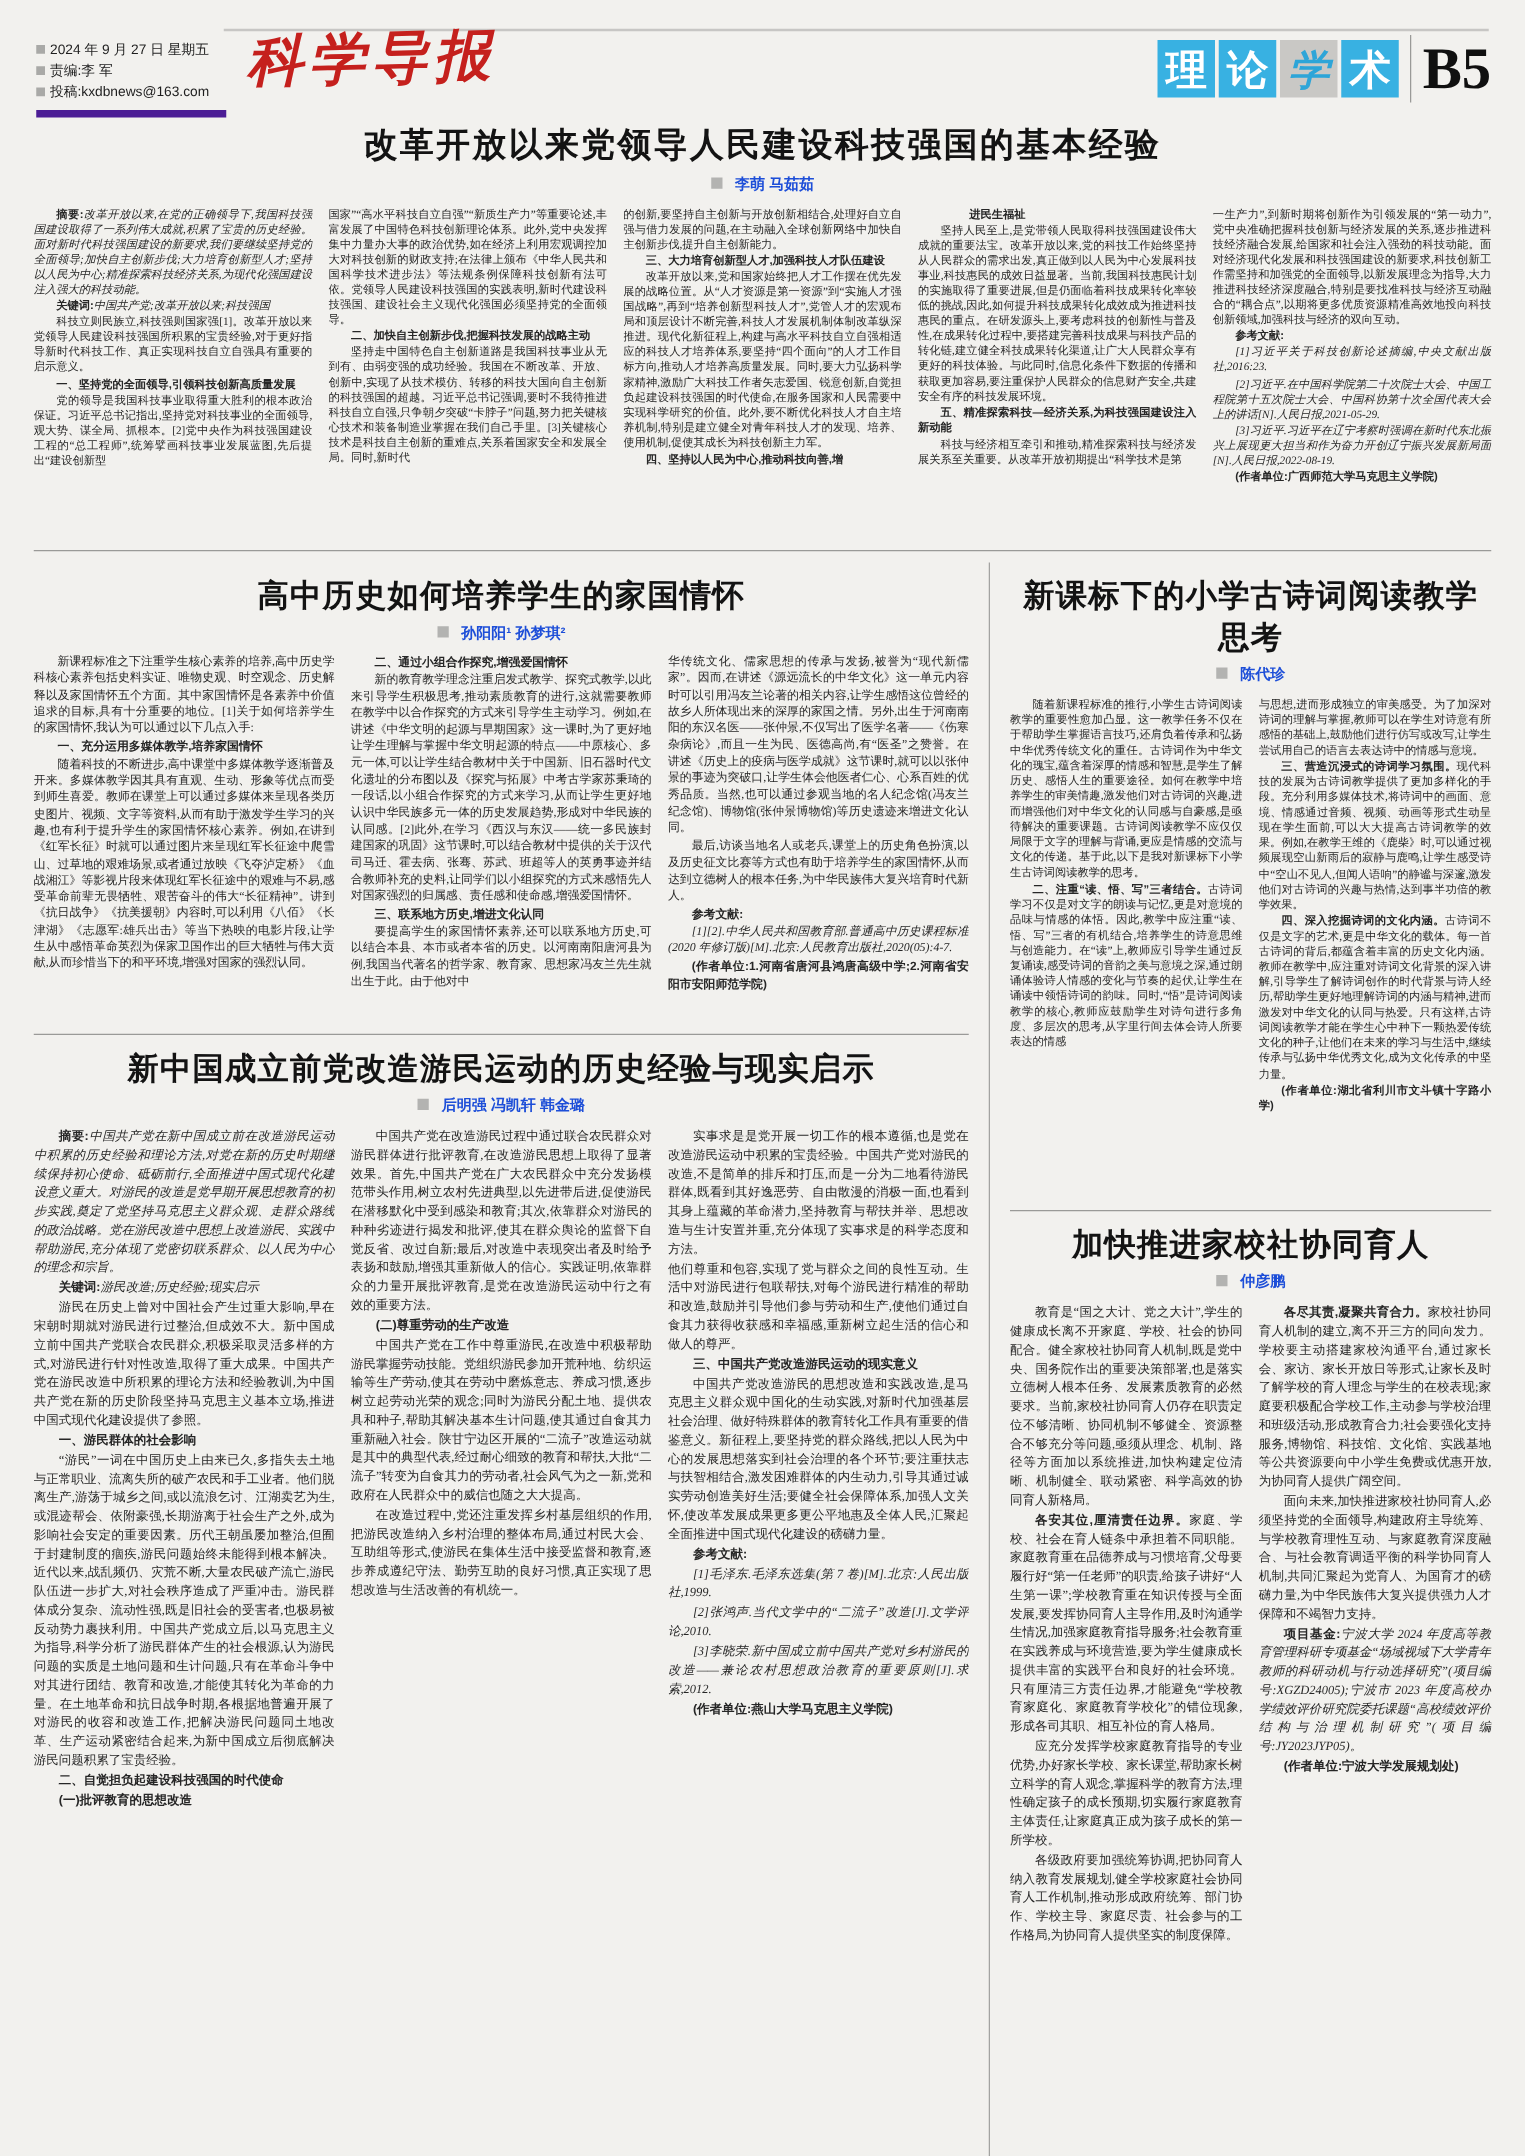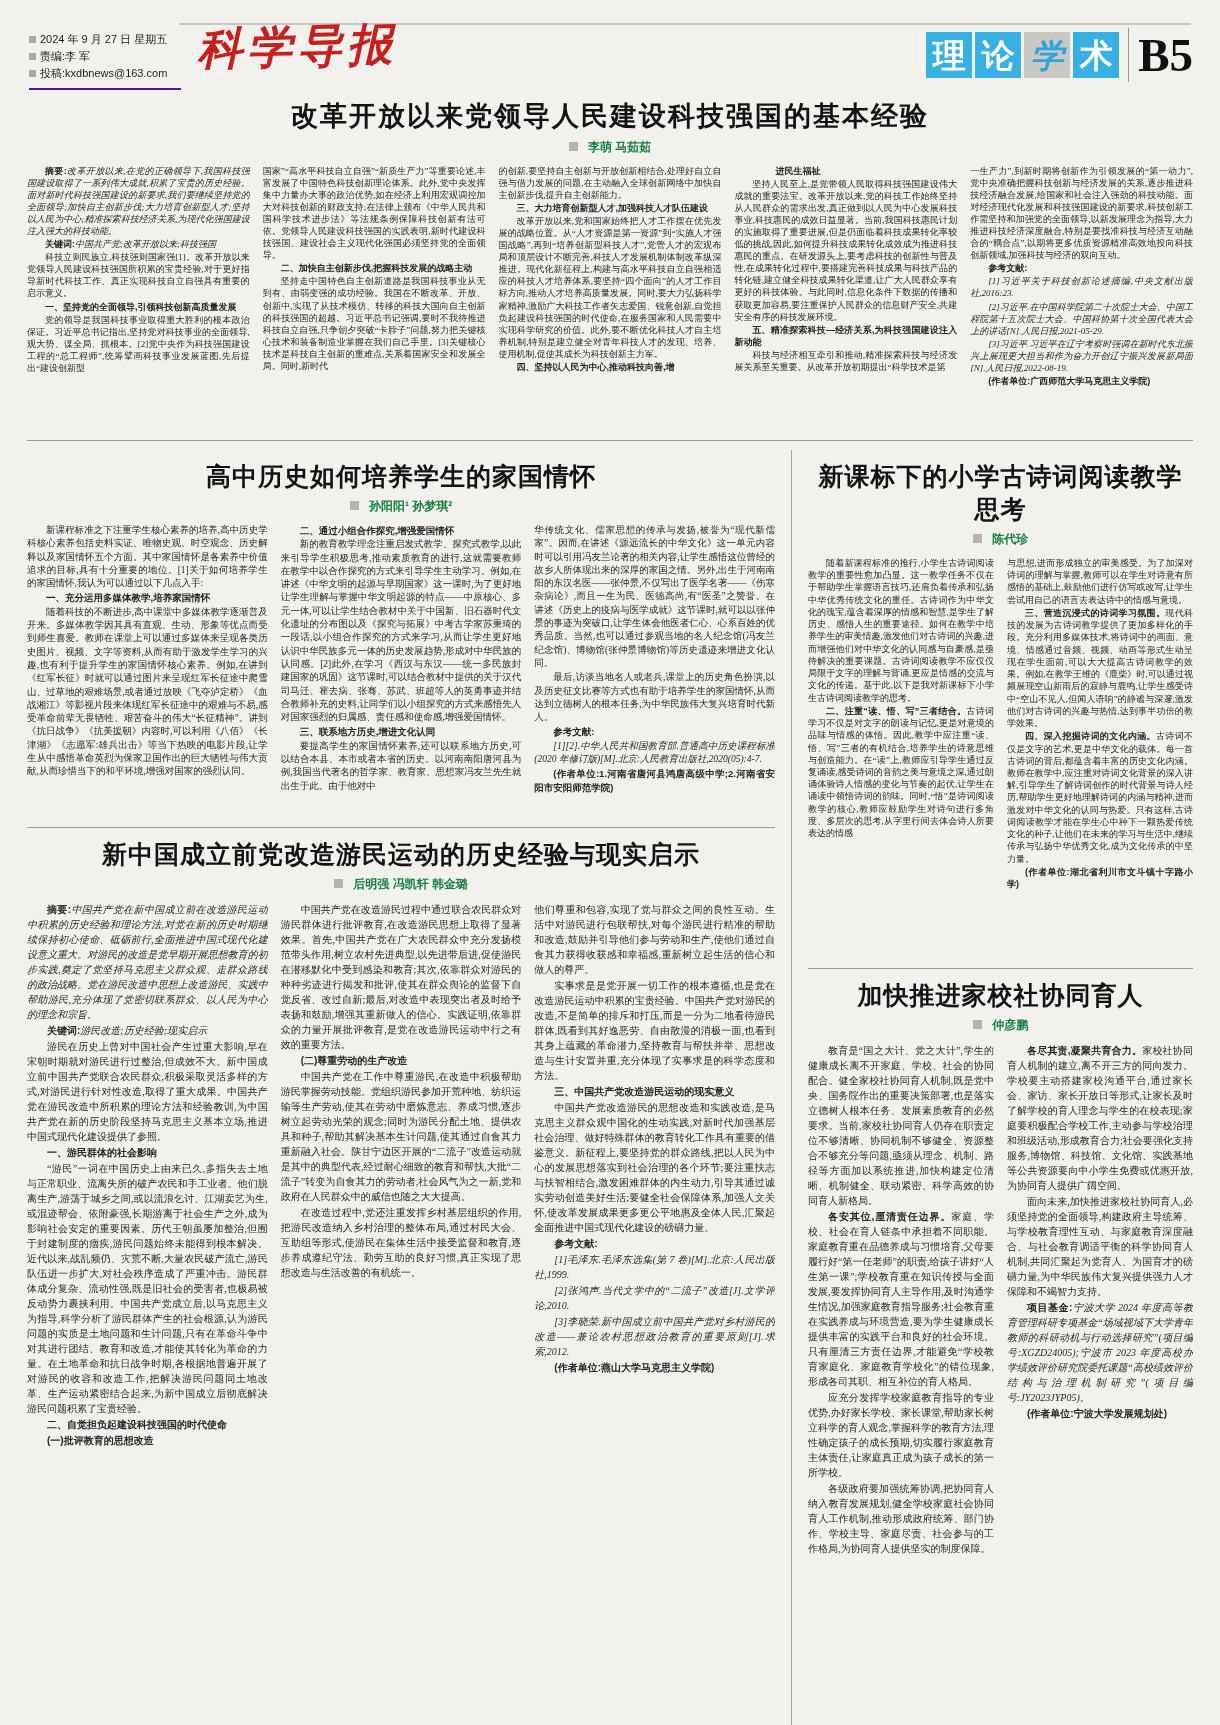--- a/index.html
+++ b/index.html
@@ -2,40 +2,40 @@
 <html><head>
 <meta charset="utf-8">
 <style>
   html,body{margin:0;padding:0;background:#e8e7e4;}
   .sheet{width:1220px;height:1725px;margin:0 auto;background:#f2f1ee;
          box-sizing:border-box;padding:14px 27px 18px;position:relative;
          font-family:"Liberation Serif","DejaVu Serif",serif;color:#262626;}
   
   header{position:relative;height:76px;}
   .hdr-topline{position:absolute;left:152px;right:2px;top:9px;height:2px;background:#c7c6c4;}
-  .hdr-info{position:absolute;left:2px;top:16px;width:152px;border-bottom:2px solid #4c1d95;
+  .hdr-info{position:absolute;left:2px;top:16px;width:152px;border-bottom:6px solid #4c1d95;
             padding-bottom:5px;font-size:11px;font-family:"Liberation Sans",sans-serif;color:#1e1e1e;}
   .info-line{display:flex;align-items:center;gap:4px;margin:2px 0;white-space:nowrap;}
   .sq{width:7px;height:7px;background:#a9a9a7;flex:0 0 auto;}
   .masthead{position:absolute;left:170px;top:10px;font-size:45px;line-height:1;
             color:#c5201d;font-weight:700;font-style:italic;letter-spacing:5px;
             font-family:"DejaVu Serif",serif;transform:rotate(-1.5deg);}
   .hdr-right{position:absolute;right:0;top:14px;display:flex;align-items:center;gap:9px;}
   .tiles{display:flex;gap:3px;}
   .tile{width:46px;height:46px;background:#38b1e2;color:#fff;font-weight:700;font-size:33px;
         line-height:47px;text-align:center;font-family:"Liberation Sans",sans-serif;}
   .tile-alt{background:#c9c8c5;color:#2da5d8;font-style:italic;font-family:"DejaVu Serif",serif;}
   .vsep{width:1px;height:54px;background:#9a9a98;}
   .pageno{font-size:47px;font-weight:700;color:#101010;font-family:"Liberation Serif",serif;line-height:1;}
   
   .title{text-align:center;font-family:"Liberation Sans",sans-serif;color:#131313;
          font-weight:700;margin:0;}
   .t1{font-size:27px;letter-spacing:2px;margin:8px 0 4px;}
   .t2{font-size:25px;letter-spacing:1px;margin:10px 0 2px;}
-  .byline{text-align:center;font-size:12px;font-weight:700;margin:5px 0 9px;color:#15803d;
+  .byline{text-align:center;font-size:12px;font-weight:700;margin:5px 0 9px;color:#1d4ed8;
           font-family:"Liberation Sans",sans-serif;}
   .bl-sq{display:inline-block;width:9px;height:9px;background:#b3b3b1;margin-right:7px;}
   .rule{border:none;border-top:1px solid #9a9a98;margin:9px 0;}
   .lower{display:flex;align-items:stretch;}
   .region-left{width:748px;flex:0 0 auto;padding-right:16px;}
   .region-right{flex:1;border-left:1px solid #a3a3a1;padding-left:16px;min-width:0;}
   .art-body{display:flex;gap:13px;text-align:justify;}
   .col{flex:1 1 0;overflow:hidden;min-width:0;}
   .a1{height:266px;font-size:9px;line-height:1.34;}
   .a2{height:294px;font-size:9.5px;line-height:1.4;}
@@ -177,22 +177,22 @@
               <p class="blk h">二、自觉担负起建设科技强国的时代使命</p>
               <p class="blk h">(一)批评教育的思想改造</p>
             </div>
             <div class="col">
               <p class="blk p">中国共产党在改造游民过程中通过联合农民群众对游民群体进行批评教育,在改造游民思想上取得了显著效果。首先,中国共产党在广大农民群众中充分发扬模范带头作用,树立农村先进典型,以先进带后进,促使游民在潜移默化中受到感染和教育;其次,依靠群众对游民的种种劣迹进行揭发和批评,使其在群众舆论的监督下自觉反省、改过自新;最后,对改造中表现突出者及时给予表扬和鼓励,增强其重新做人的信心。实践证明,依靠群众的力量开展批评教育,是党在改造游民运动中行之有效的重要方法。</p>
               <p class="blk h">(二)尊重劳动的生产改造</p>
               <p class="blk p">中国共产党在工作中尊重游民,在改造中积极帮助游民掌握劳动技能。党组织游民参加开荒种地、纺织运输等生产劳动,使其在劳动中磨炼意志、养成习惯,逐步树立起劳动光荣的观念;同时为游民分配土地、提供农具和种子,帮助其解决基本生计问题,使其通过自食其力重新融入社会。陕甘宁边区开展的“二流子”改造运动就是其中的典型代表,经过耐心细致的教育和帮扶,大批“二流子”转变为自食其力的劳动者,社会风气为之一新,党和政府在人民群众中的威信也随之大大提高。</p>
               <p class="blk p">在改造过程中,党还注重发挥乡村基层组织的作用,把游民改造纳入乡村治理的整体布局,通过村民大会、互助组等形式,使游民在集体生活中接受监督和教育,逐步养成遵纪守法、勤劳互助的良好习惯,真正实现了思想改造与生活改善的有机统一。</p>
             </div>
             <div class="col">
+              <p class="blk p">实事求是是党开展一切工作的根本遵循,也是党在改造游民运动中积累的宝贵经验。中国共产党对游民的改造,不是简单的排斥和打压,而是一分为二地看待游民群体,既看到其好逸恶劳、自由散漫的消极一面,也看到其身上蕴藏的革命潜力,坚持教育与帮扶并举、思想改造与生计安置并重,充分体现了实事求是的科学态度和方法。</p>
               <p class="blk cont">他们尊重和包容,实现了党与群众之间的良性互动。生活中对游民进行包联帮扶,对每个游民进行精准的帮助和改造,鼓励并引导他们参与劳动和生产,使他们通过自食其力获得收获感和幸福感,重新树立起生活的信心和做人的尊严。</p>
-              <p class="blk p">实事求是是党开展一切工作的根本遵循,也是党在改造游民运动中积累的宝贵经验。中国共产党对游民的改造,不是简单的排斥和打压,而是一分为二地看待游民群体,既看到其好逸恶劳、自由散漫的消极一面,也看到其身上蕴藏的革命潜力,坚持教育与帮扶并举、思想改造与生计安置并重,充分体现了实事求是的科学态度和方法。</p>
               <p class="blk h">三、中国共产党改造游民运动的现实意义</p>
               <p class="blk p">中国共产党改造游民的思想改造和实践改造,是马克思主义群众观中国化的生动实践,对新时代加强基层社会治理、做好特殊群体的教育转化工作具有重要的借鉴意义。新征程上,要坚持党的群众路线,把以人民为中心的发展思想落实到社会治理的各个环节;要注重扶志与扶智相结合,激发困难群体的内生动力,引导其通过诚实劳动创造美好生活;要健全社会保障体系,加强人文关怀,使改革发展成果更多更公平地惠及全体人民,汇聚起全面推进中国式现代化建设的磅礴力量。</p>
               <p class="blk h">参考文献:</p>
               <p class="blk pi">[1]毛泽东.毛泽东选集(第 7 卷)[M].北京:人民出版社,1999.</p>
               <p class="blk pi">[2]张鸿声.当代文学中的“二流子”改造[J].文学评论,2010.</p>
               <p class="blk pi">[3]李晓荣.新中国成立前中国共产党对乡村游民的改造——兼论农村思想政治教育的重要原则[J].求索,2012.</p>
               <p class="blk author">(作者单位:燕山大学马克思主义学院)</p>
             </div>
           </div>
       </section>

